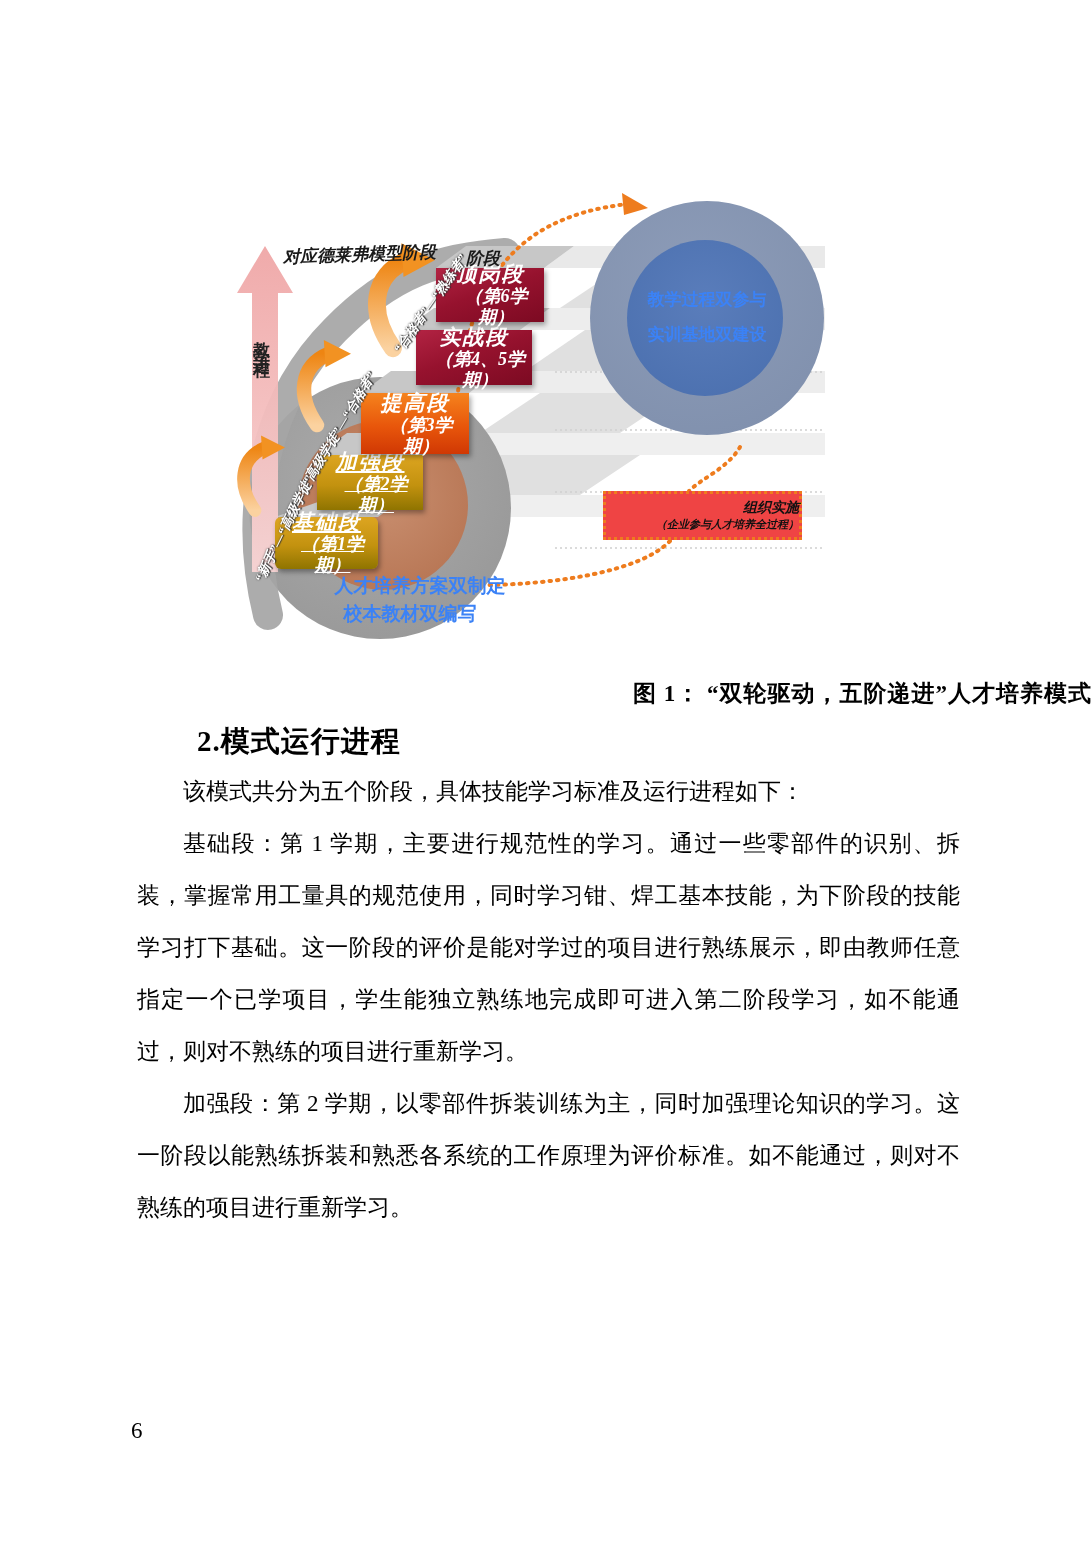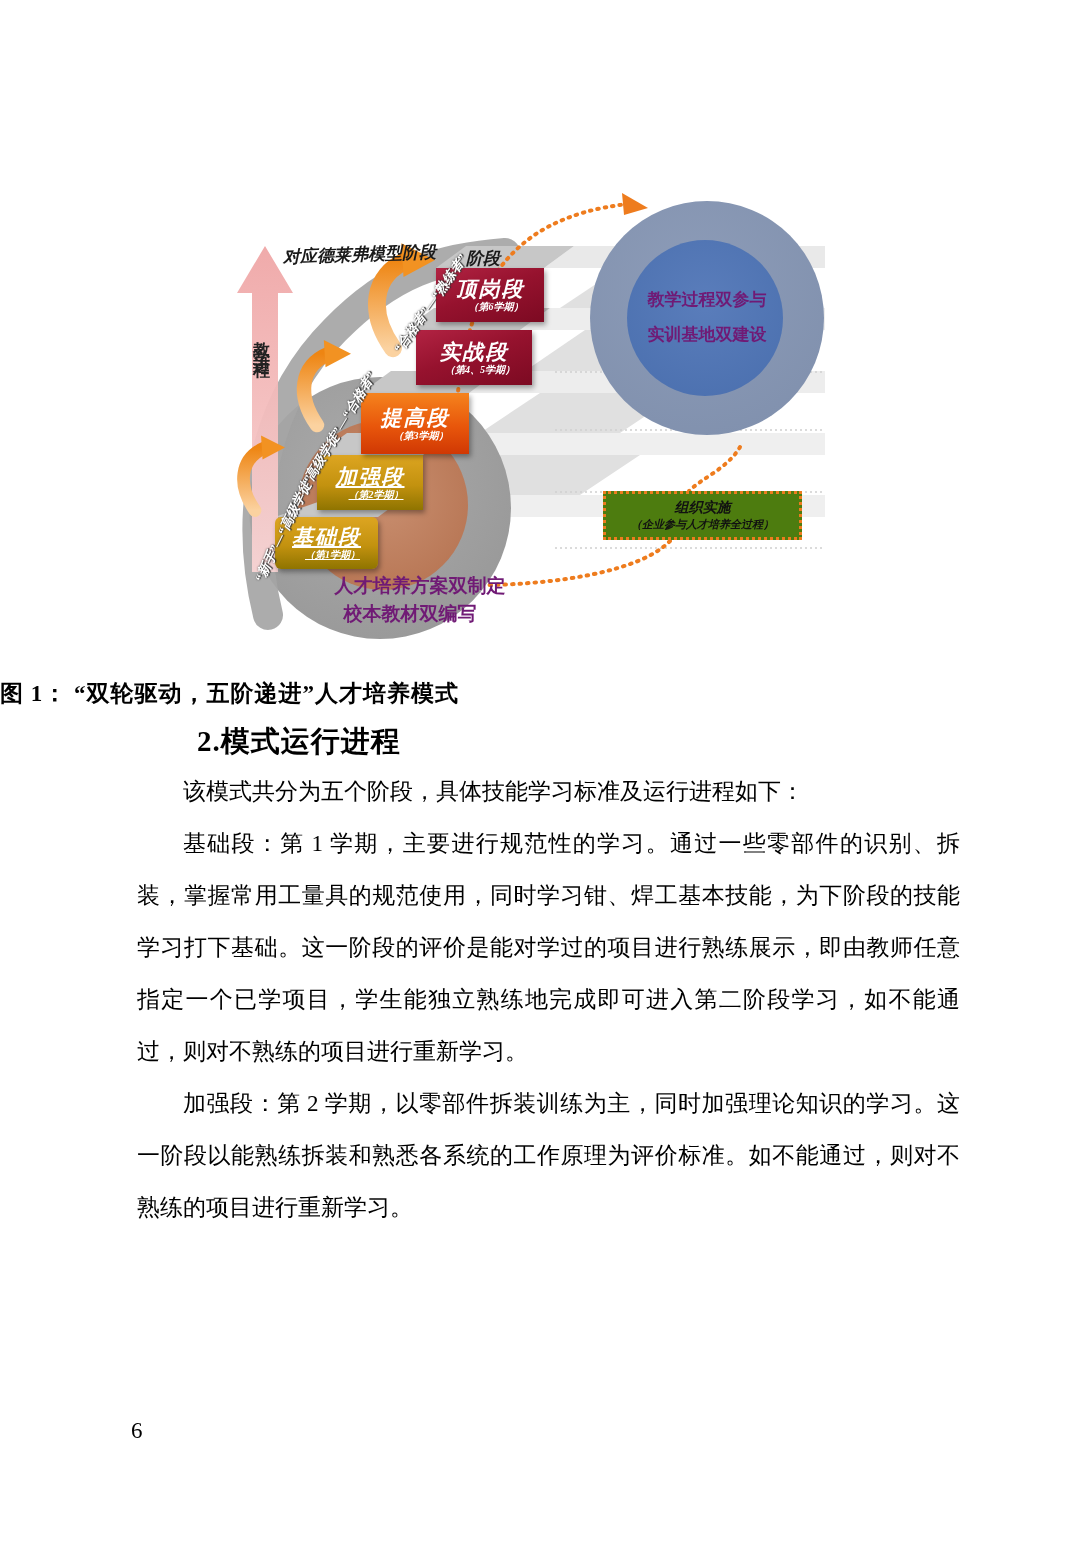--- a/index.html
+++ b/index.html
@@ -16,52 +16,52 @@
 
   .stage-box {
     position:absolute; color:#fff; text-align:center;
     font-style:italic; font-weight:bold;
     font-family:"Liberation Serif","DejaVu Serif",serif;
     box-shadow:2px 3px 5px rgba(0,0,0,.35);
     display:flex; flex-direction:column; justify-content:center;
     line-height:1.15; z-index:6;
   }
   .stage-name { font-size:21px; letter-spacing:2px; }
-  .stage-term { font-size:10px;padding-left:12px; }
+  .stage-term { font-size:18px;padding-left:12px; }
   .grad-crimson { background:linear-gradient(160deg,#b22343 0%,#96122e 45%,#7c0a22 100%); }
   .grad-orange  { background:linear-gradient(180deg,#f5831d 0%,#e8560b 55%,#d03804 100%); }
   .grad-gold    { background:linear-gradient(180deg,#dda521 0%,#c3920f 55%,#8f7400 100%);text-decoration:underline; }
 
   .diagram-label {
     position:absolute; font-weight:bold; color:#1a1a1a; z-index:7;
     font-family:"Liberation Serif","DejaVu Serif",serif;
   }
   .rot-label {
     position:absolute; z-index:7; font-weight:bold; font-style:italic;
     font-size:13px; color:#fff; white-space:nowrap;
     text-shadow:0 0 2px #444, 1px 1px 1px #333;
     font-family:"Liberation Serif","DejaVu Serif",serif;
   }
   .circle-text {
-    position:absolute; z-index:7; color:#701a75; font-weight:bold;
+    position:absolute; z-index:7; color:#3b82f6; font-weight:bold;
     text-align:center; font-family:Liberation Mono, monospace;
   }
   #impl-box {
     position:absolute; left:603px; top:491px; width:199px; height:49px; z-index:7;
-    background:#4d7c0f; border:3px dotted #ee7c1e;
-    display:flex; flex-direction:column; justify-content:center; align-items:center;
+    background:#ef4444; border:3px dotted #ee7c1e;
+    display:flex; flex-direction:column; justify-content:center; align-items:flex-end;
     font-style:italic; color:#111; line-height:1.3;
     font-family:"Liberation Serif","DejaVu Serif",serif;
   }
   #impl-box .l1 { font-size:14px; font-weight:bold; }
   #impl-box .l2 { font-size:11px; font-weight:bold; }
 
   
   #figure-caption {
-    position:absolute; left:0; top:678px; width:1092px; text-align:left;
+    position:absolute; left:0; top:678px; width:1092px; text-align:right;
     font-size:23px; font-weight:bold; letter-spacing:1px;
   }
   #section-heading {
     position:absolute; left:197px; top:722px; font-size:29px; font-weight:bold;
     letter-spacing:1px;
   }
   #body-text {
     position:absolute; left:137px; top:766px; width:823px;
     font-size:23px; line-height:52px; text-align:justify;
   }

